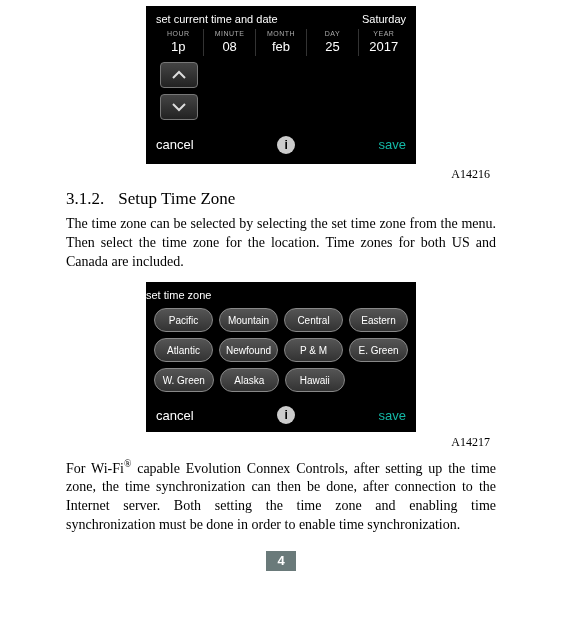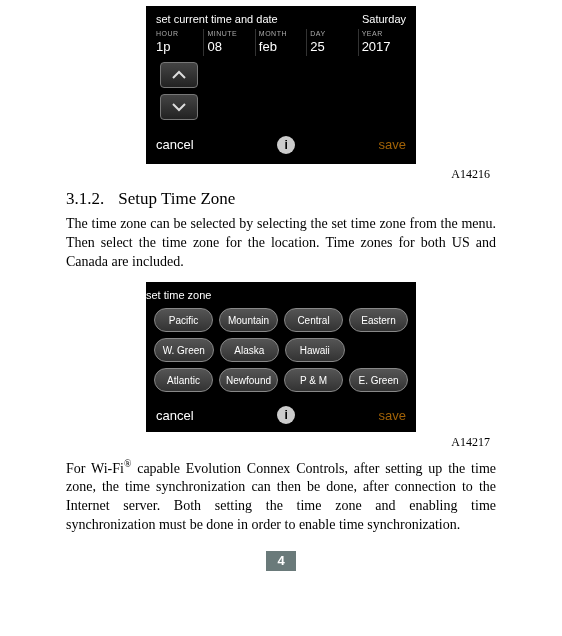--- a/index.html
+++ b/index.html
@@ -1,28 +1,28 @@
 <!DOCTYPE html>
 <html><head>
 <meta charset="utf-8">
 <style>
   html,body{margin:0;padding:0;background:#fff;font-family:"Times New Roman",serif;color:#000}
   .page{width:466px;margin:0 auto;padding:6px 18px 20px;box-sizing:border-box;font-size:14px;line-height:1.35}
   .device{background:#000;color:#fff;font-family:Arial,Helvetica,sans-serif;width:270px;margin:0 auto;position:relative;box-sizing:border-box}
   .device .hdr{display:flex;justify-content:space-between;padding:6px 10px 2px;font-size:11px}
   .cols{display:flex;justify-content:space-between;padding:0 10px 4px}
-  .col{flex:1;}
+  .col{flex:1;text-align:center}
   .col .lab{font-size:7px;letter-spacing:.5px;color:#aaa}
   .col .val{font-size:13px}
   .divv{width:1px;background:#333;margin:0 3px}
   .spinbox{display:flex;flex-direction:column;align-items:center;gap:6px;padding:2px 0 10px}
   .spinbtn{width:36px;height:24px;border:1px solid #777;border-radius:4px;background:linear-gradient(#444,#222);display:flex;align-items:center;justify-content:center}
   .spinbtn svg{width:14px;height:10px;display:block}
   .ftr{display:flex;align-items:center;justify-content:space-between;padding:6px 10px 8px;font-size:13px}
-  .ftr .save{color:#a16207}
+  .ftr .save{color:#14b8a6}
   .ibtn{width:18px;height:18px;border-radius:50%;background:#ccc;color:#000;font:700 12px/18px Arial;text-align:center}
   .figid{text-align:right;font-size:12px;margin:2px 6px 6px 0}
   h2{font-size:17px;font-weight:400;margin:6px 0 4px}
   .num{display:inline-block;min-width:48px}
   p.body{margin:2px 0 10px;text-align:justify}
   .tzgrid{display:flex;flex-direction:column;gap:6px;padding:4px 8px 8px}
   .tzrow{display:flex;gap:6px}
   .tzbtn{flex:1;height:22px;border:1px solid #888;border-radius:12px;background:linear-gradient(#555,#333);font-size:10px;display:flex;align-items:center;justify-content:center}
   .tzhdr{text-align:left;padding:6px 0 2px;font-size:11px}
   .pgnum{width:30px;height:20px;background:#6a7a7a;color:#fff;text-align:center;font:700 13px/20px Arial;margin:16px auto 0}
@@ -94,30 +94,30 @@
   <div class="device">
     <div class="tzhdr">set time zone</div>
     <div class="tzgrid">
       <div class="tzrow">
         <div class="tzbtn">Pacific</div>
         <div class="tzbtn">Mountain</div>
         <div class="tzbtn">Central</div>
         <div class="tzbtn">Eastern</div>
       </div>
       <div class="tzrow">
+        <div class="tzbtn">Atlantic</div>
+        <div class="tzbtn">Newfound</div>
+        <div class="tzbtn">P &amp; M</div>
+        <div class="tzbtn">E. Green</div>
+      </div>
+      <div class="tzrow">
         <div class="tzbtn">W. Green</div>
         <div class="tzbtn">Alaska</div>
         <div class="tzbtn">Hawaii</div>
         <div class="spacer"></div>
-      </div>
-      <div class="tzrow">
-        <div class="tzbtn">Atlantic</div>
-        <div class="tzbtn">Newfound</div>
-        <div class="tzbtn">P &amp; M</div>
-        <div class="tzbtn">E. Green</div>
       </div>
     </div>
     <div class="ftr">
       <span>cancel</span>
       <span class="ibtn">i</span>
       <span class="save">save</span>
     </div>
   </div>
   <div class="figid">A14217</div>
 

